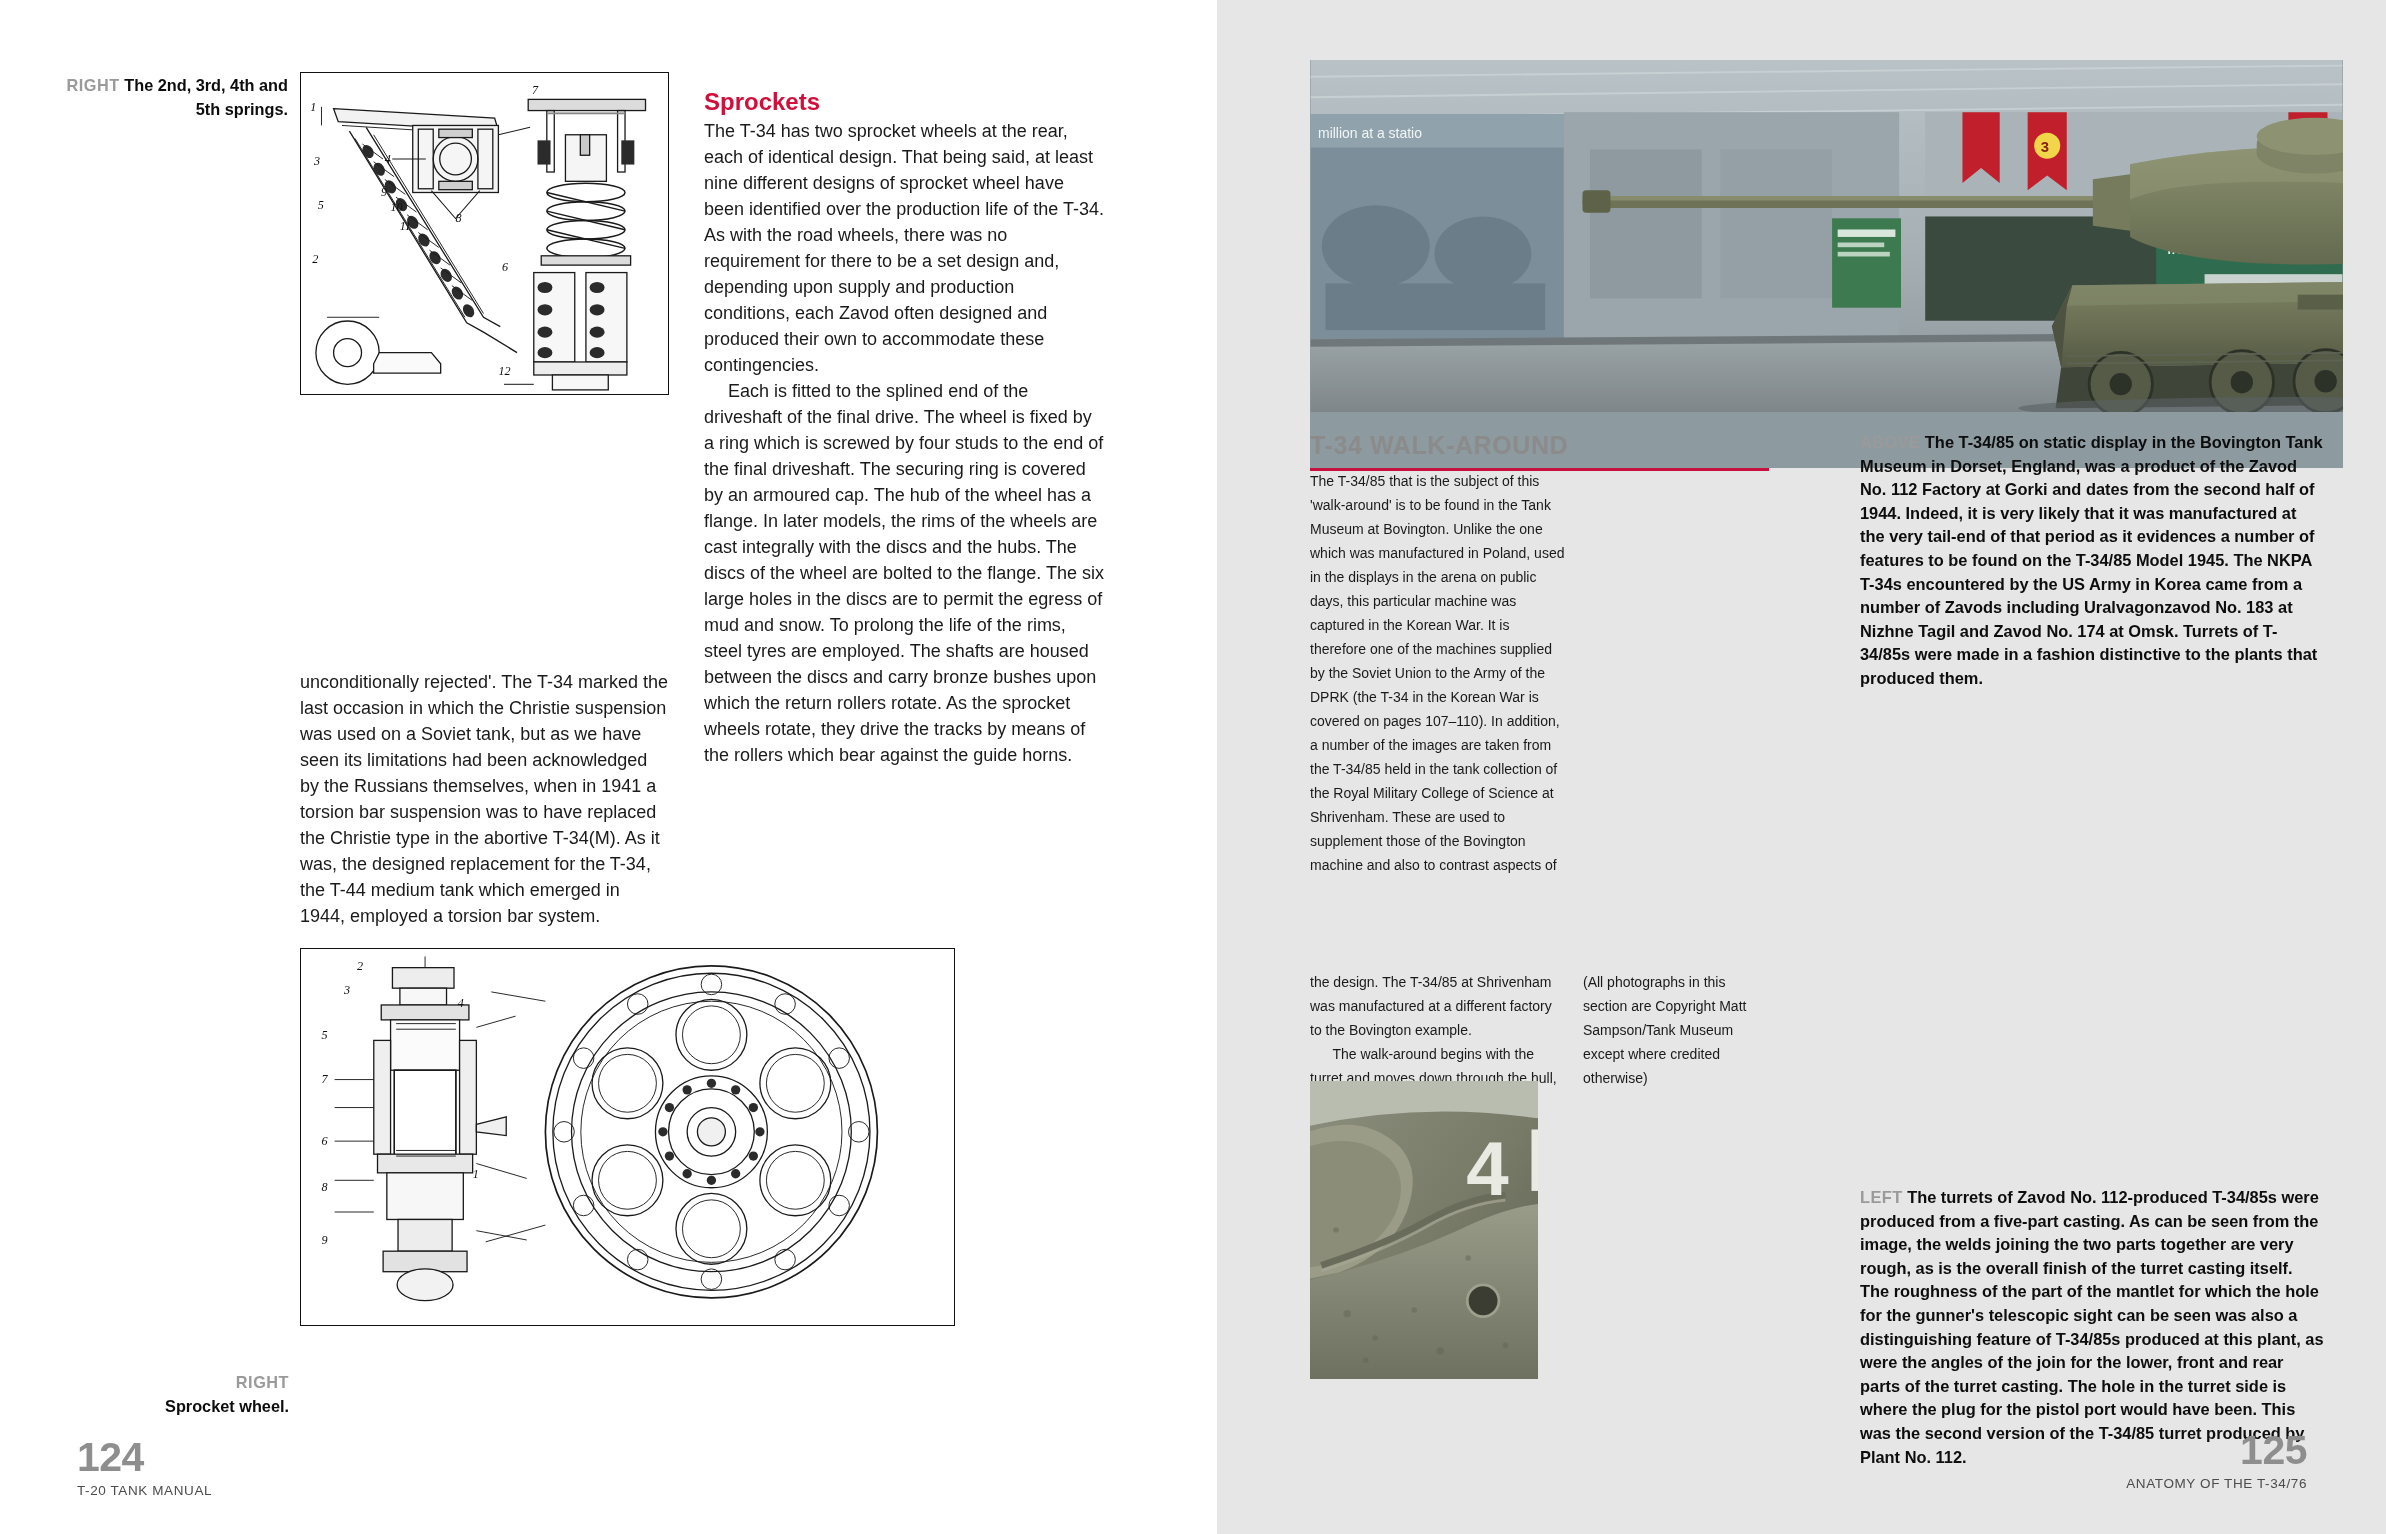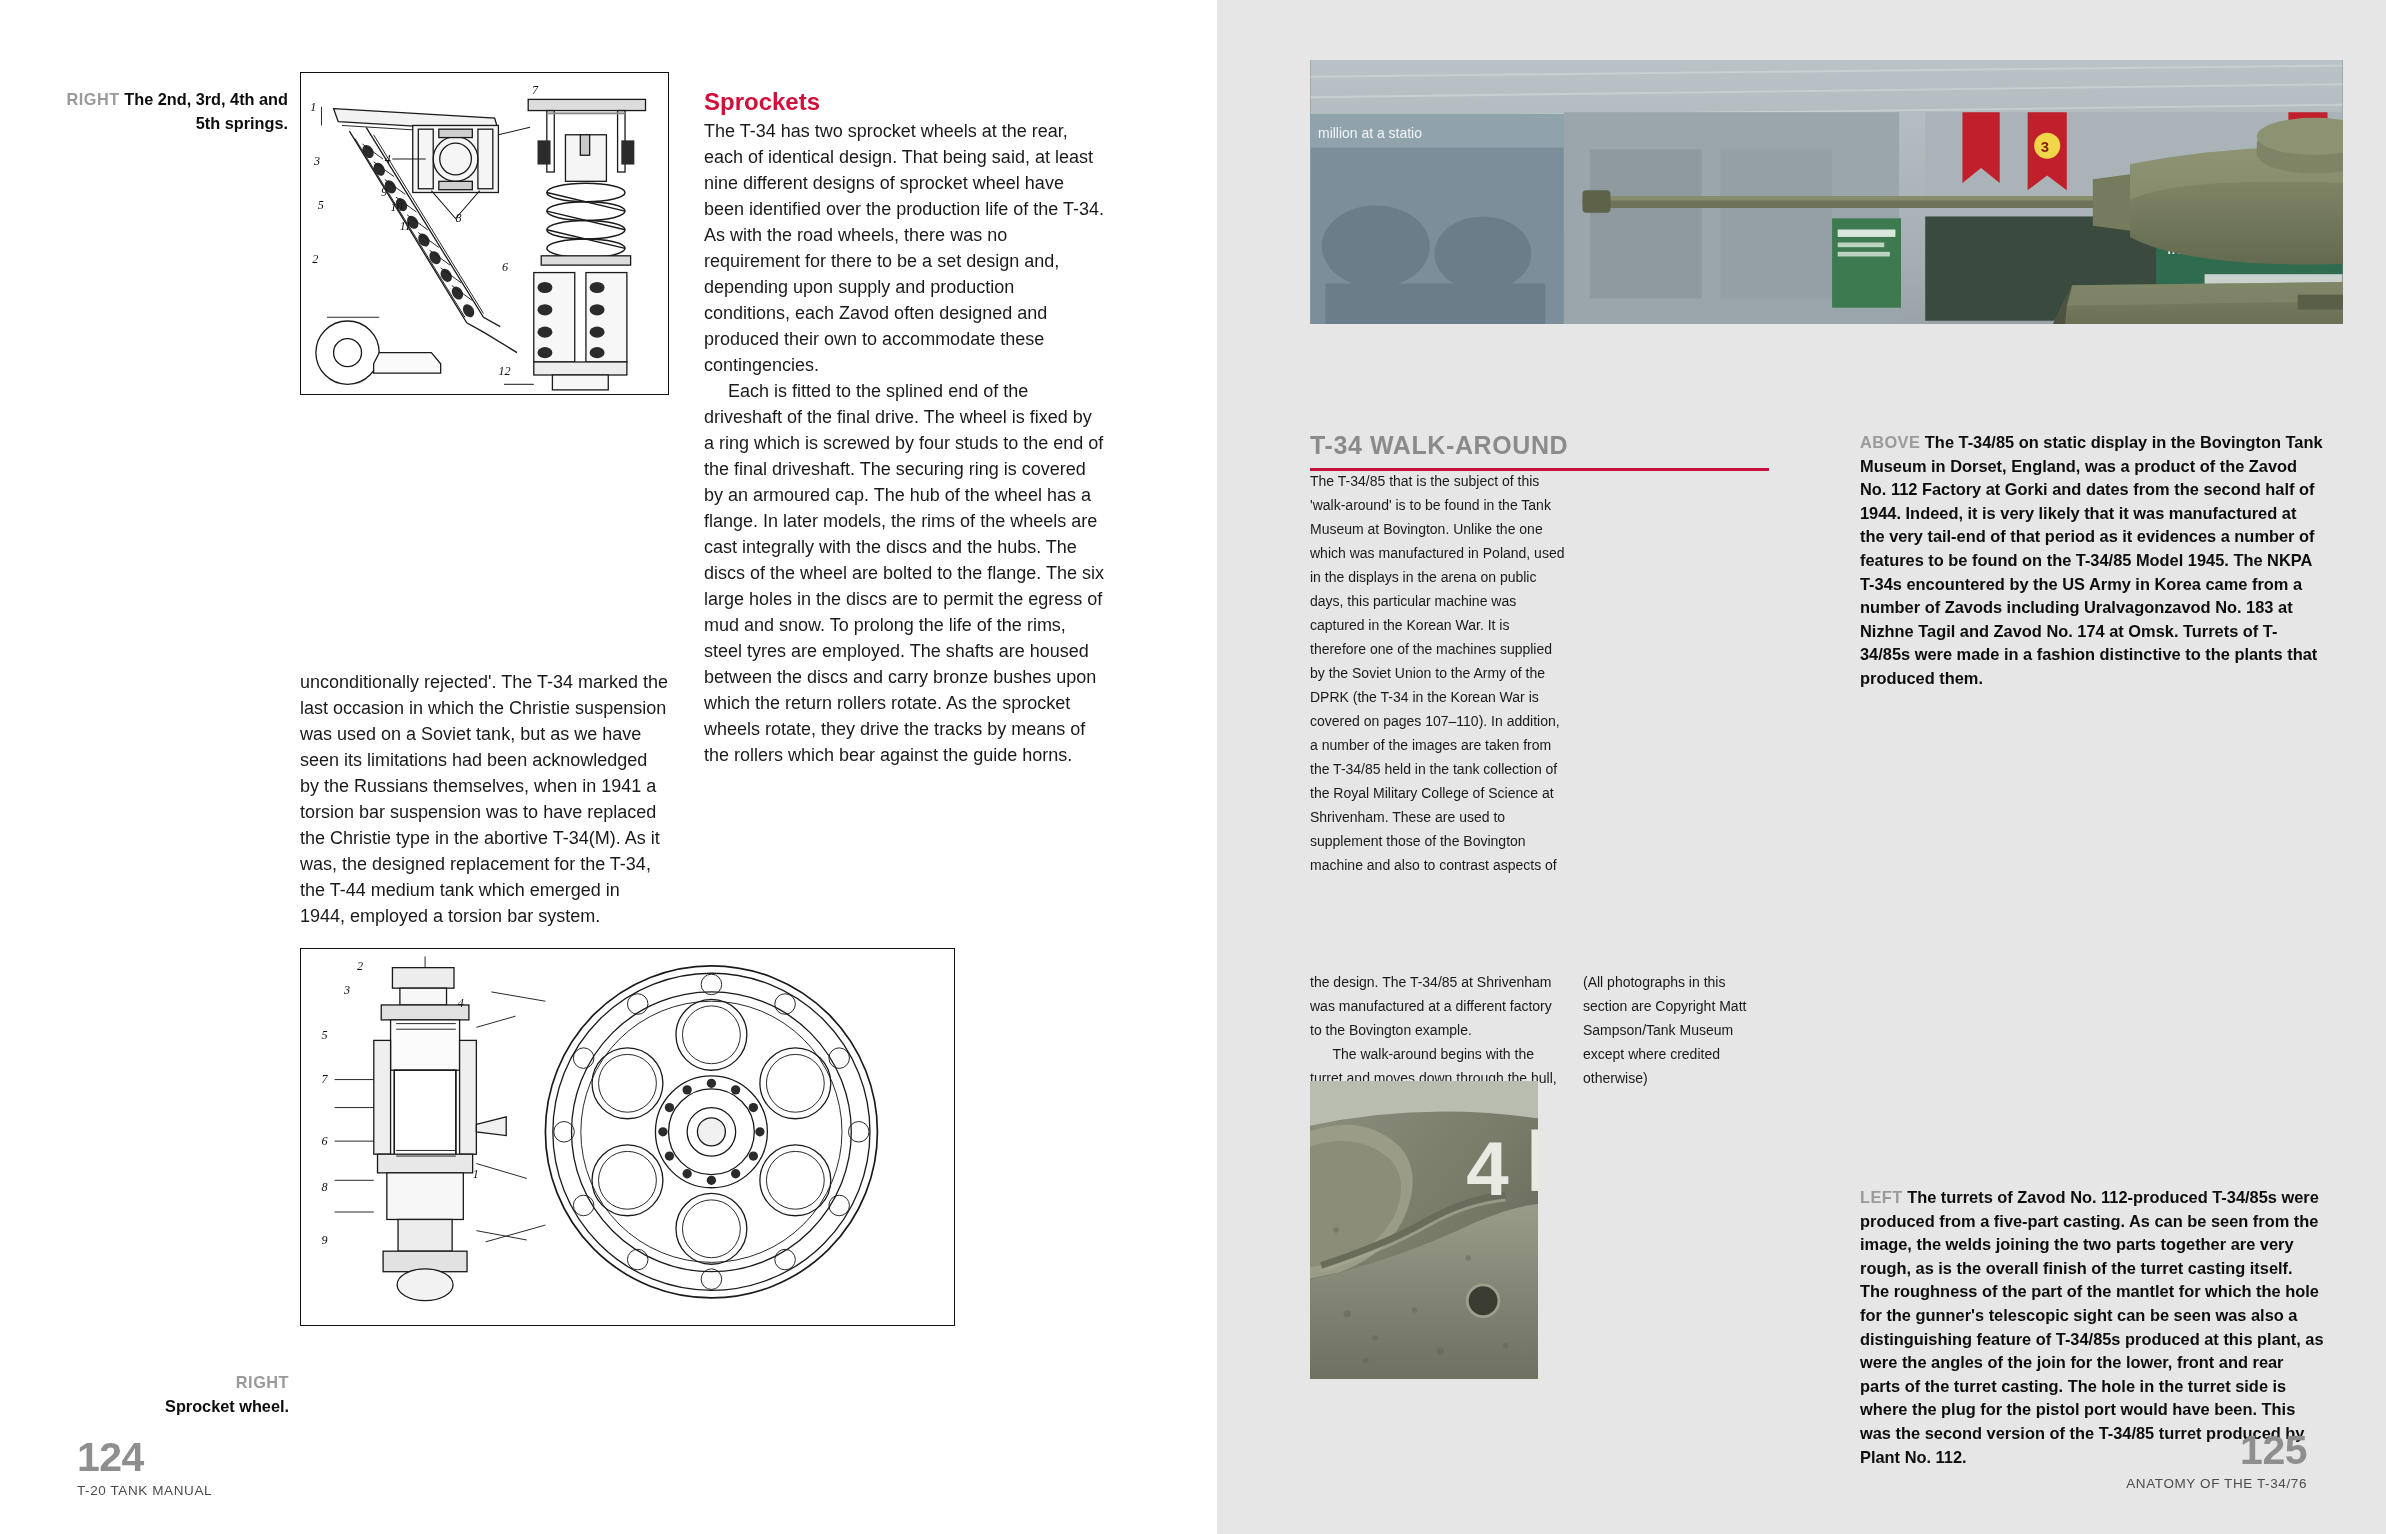--- a/index.html
+++ b/index.html
@@ -41,21 +41,21 @@
 
   .sect-head {
     color: #d0103a;
     font-weight: bold;
     font-size: 24px;
     line-height: 1.1;
     margin: 16px 0 2.8px 0;
   }
 
   
-  .lp-cap-springs { position: absolute; left: 60px; top: 87px; width: 228px; }
+  .lp-cap-springs { position: absolute; left: 60px; top: 73px; width: 228px; }
   .lp-fig1 {
     position: absolute; left: 300px; top: 72px;
     width: 369px; height: 323px;
     border: 1.9px solid #111; background: #fff; overflow: hidden;
   }
   .lp-col-right { position: absolute; left: 704px; top: 73px; width: 401px; }
   .lp-col-lower-left { position: absolute; left: 300px; top: 669px; width: 369px; }
   .lp-fig2 {
     position: absolute; left: 300px; top: 948px;
     width: 655px; height: 378px;
@@ -66,21 +66,21 @@
   .folio-right { position: absolute; right: 80px; top: 1430px; text-align: right; }
   .folio-num {
     font-size: 41px; font-weight: bold; color: #8e8e8e; line-height: 1;
     letter-spacing: -0.5px;
   }
   .folio-txt { font-size: 13.5px; color: #4c4c4c; letter-spacing: 0.6px; margin-top: 4.7px; }
 
   
   .rp-photo-main {
     position: absolute; left: 93px; top: 60px;
-    width: 1033px; height: 264px;
+    width: 1033px; height: 408px;
     overflow: hidden; background: #8d9aa0;
   }
   .rp-head-wrap { position: absolute; left: 93px; top: 431px; width: 459px; }
   .rp-head {
     font-size: 25px; font-weight: bold; color: #8b8b8b;
     letter-spacing: 0.6px;
   }
   .rp-rule { height: 2.8px; background: #c8103c; margin-top: 8.4px; }
   .rp-col1 { position: absolute; left: 93px; top: 469px; width: 258px; }
   .rp-above { position: absolute; left: 643px; top: 431px; width: 463px; }

